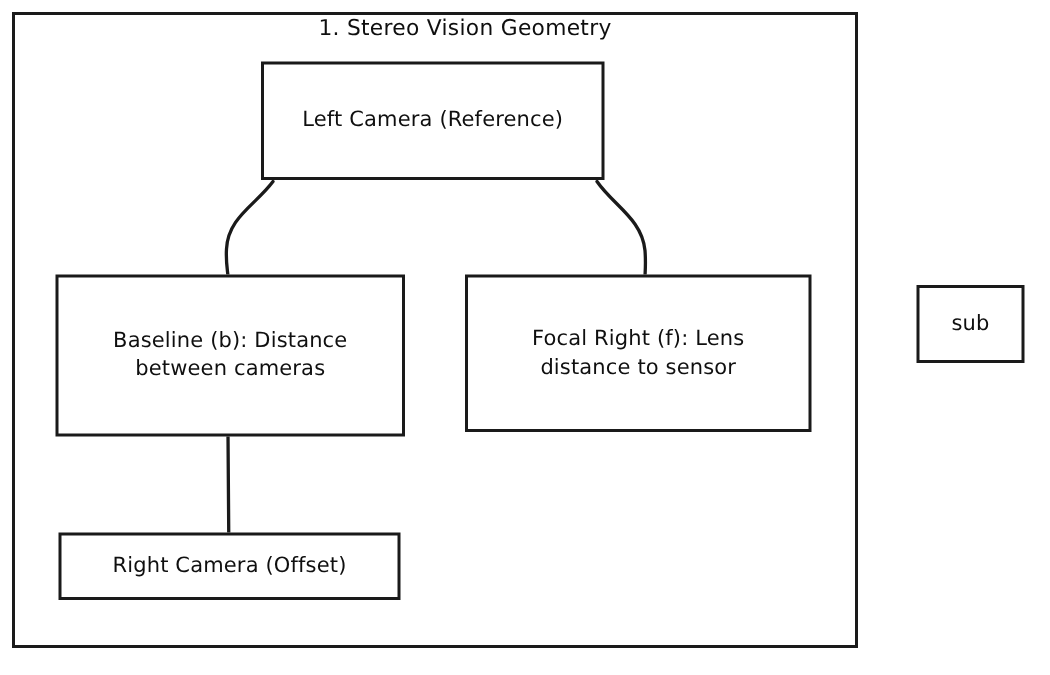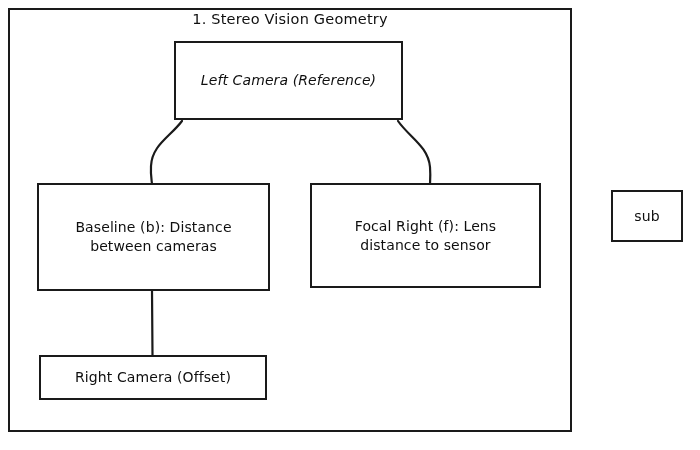--- a/index.html
+++ b/index.html
@@ -43,20 +43,21 @@
   .diagram-title {
     position: absolute;
     left: 8px;
     top: 11px;
     width: 564px;
     text-align: center;
     font-size: 14.5px;
     letter-spacing: 0.2px;
     color: #0f0f0f;
     white-space: nowrap;
+    padding-left: 20px;
   }
 
   
   .node {
     position: absolute;
     border: 2px solid #1a1a1a;
     box-sizing: border-box;
     background: #ffffff;
     display: flex;
     align-items: center;
@@ -68,21 +69,21 @@
   .node .label {
     display: block;
     padding: 0 8px;
     line-height: 1.35;
     font-size: 14px;
     letter-spacing: 0.1px;
   }
 
   
   #node-left-camera {
-    left: 174px;  top: 41px;  width: 229px; height: 79px; font-style: italic;
+    left: 174px;  top: 41px;  width: 229px; height: 79px;
   }
   #node-baseline {
     left: 37px;   top: 183px; width: 233px; height: 108px;
   }
   #node-baseline .label { max-width: 205px; }
   #node-focal-length {
     left: 310px;  top: 183px; width: 231px; height: 105px;
   }
   #node-focal-length .label { max-width: 205px; }
   #node-right-camera {

